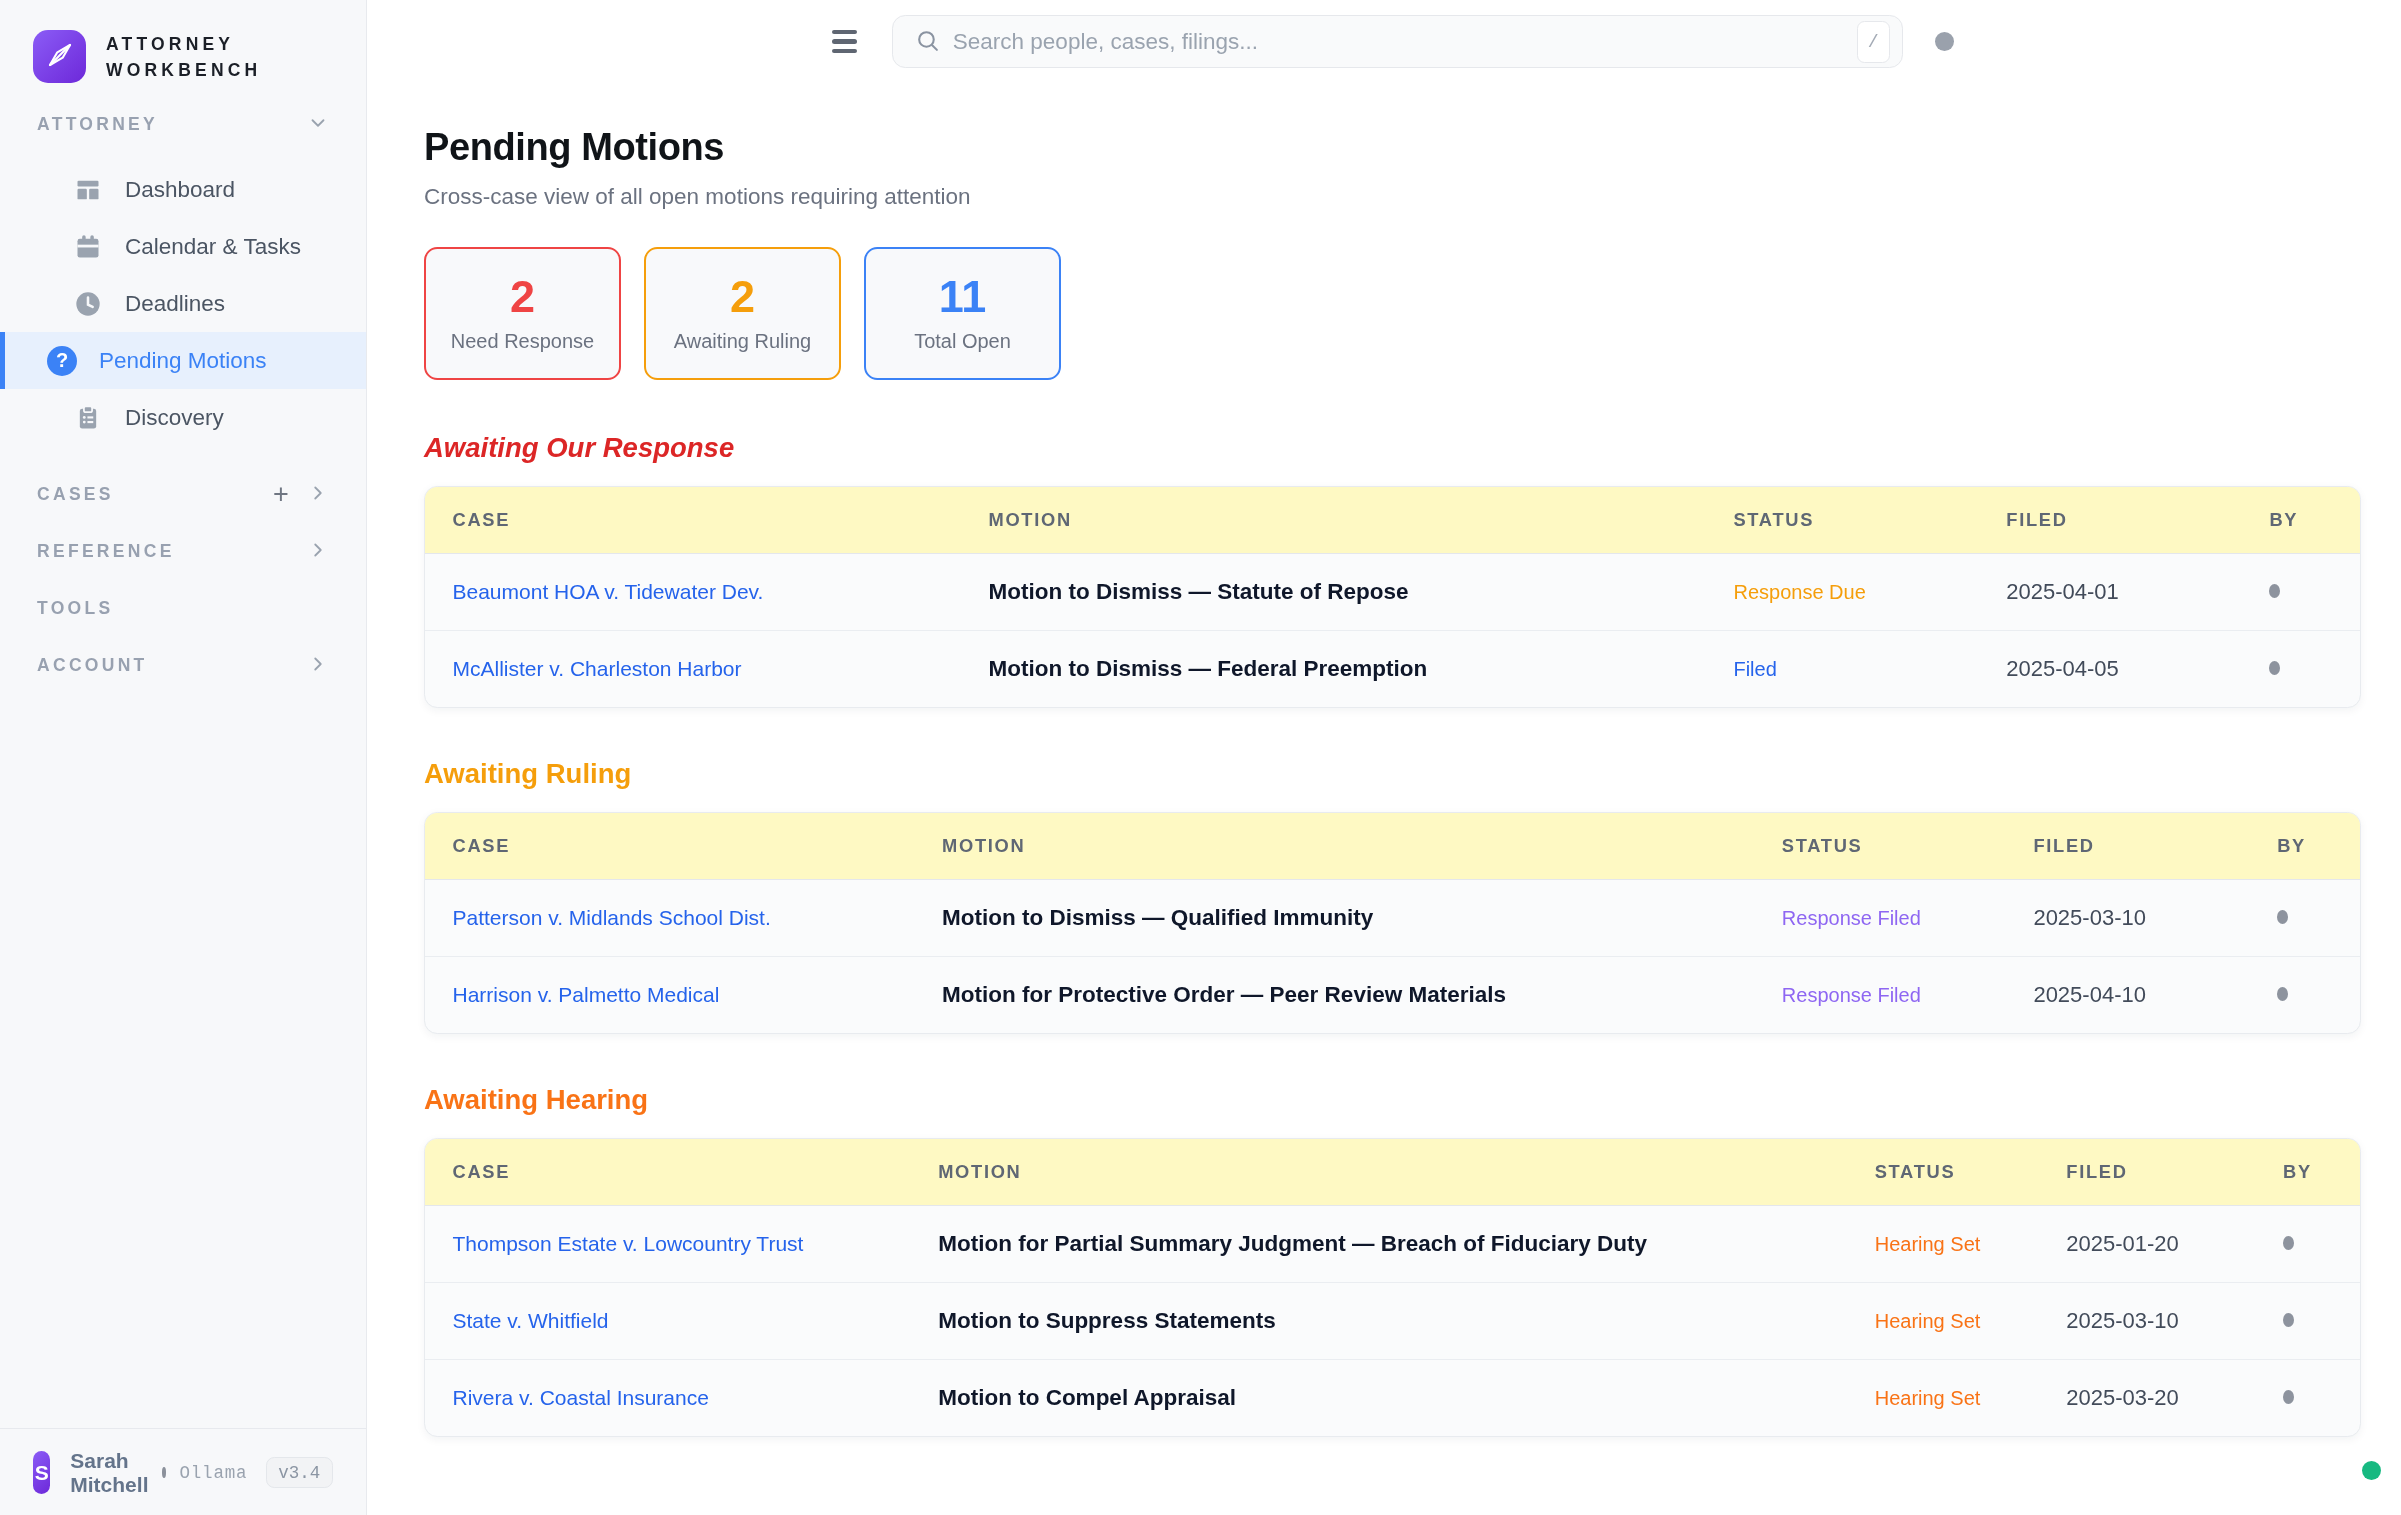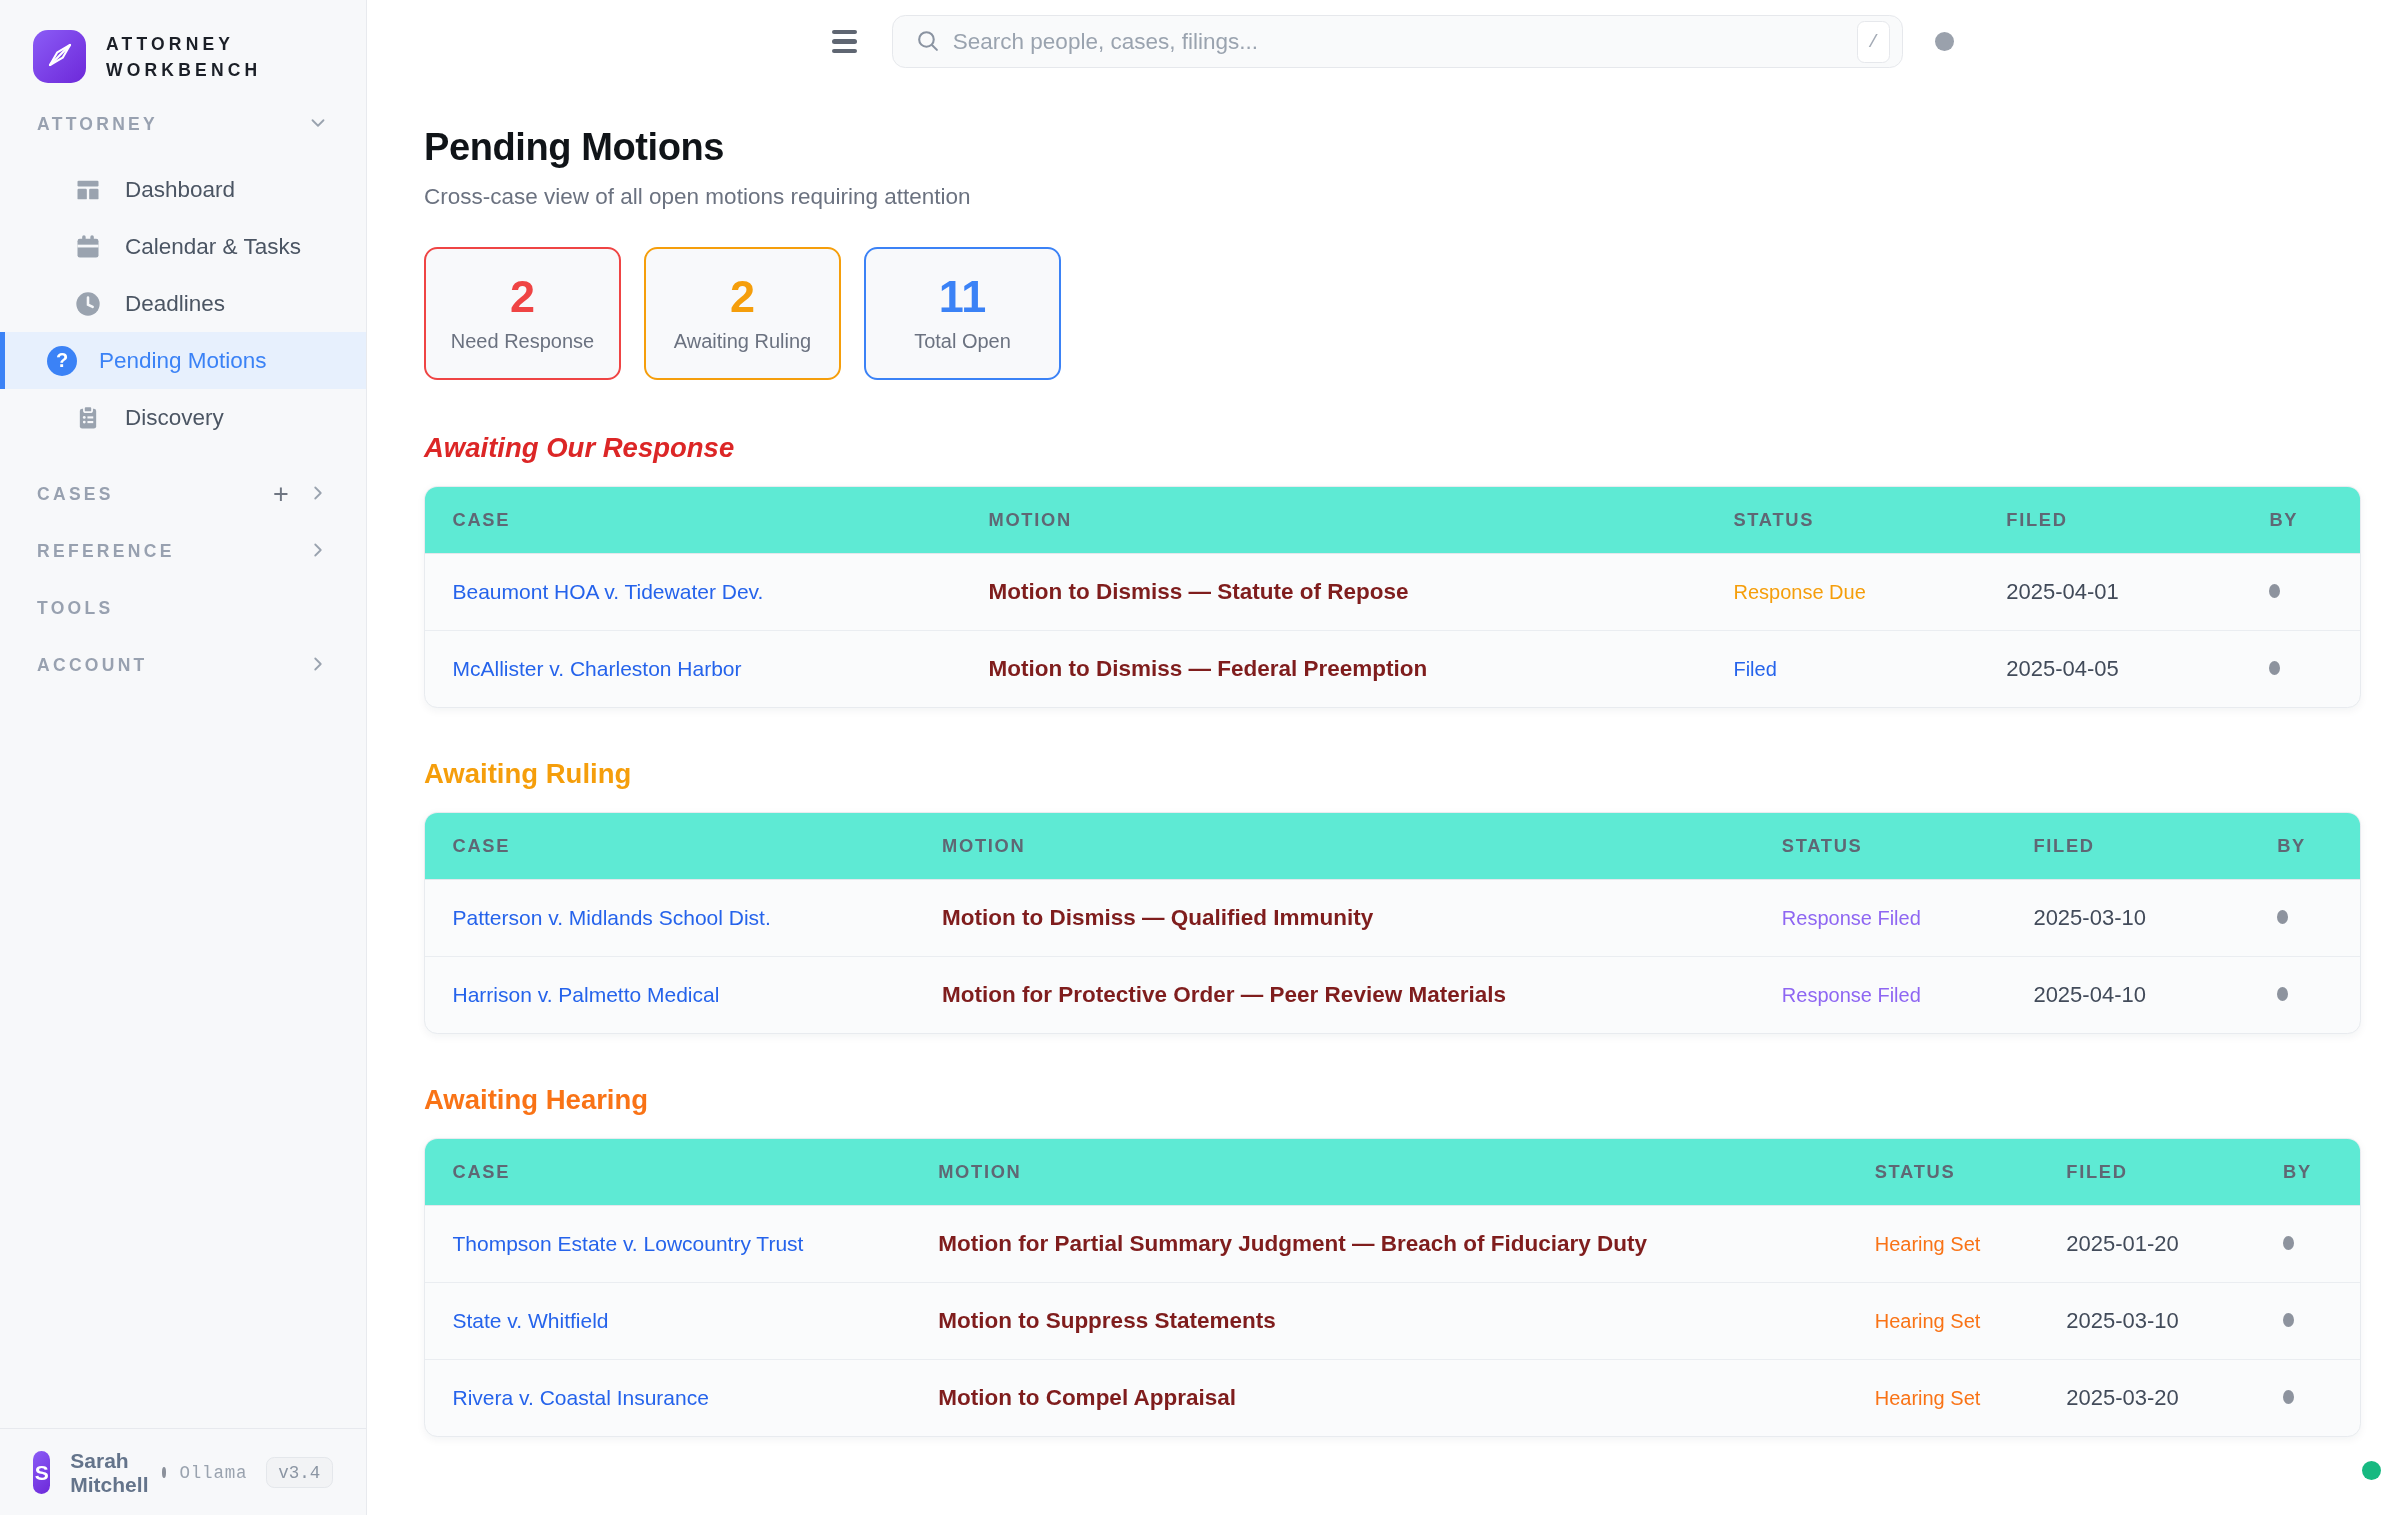--- a/index.html
+++ b/index.html
@@ -76,27 +76,27 @@
   .stat-blue   { border:2.5px solid #3b82f6; } .stat-blue .stat-value  { color:#3b82f6; }
 
   .section-heading { font-size:27.5px; font-weight:700; }
   .h-red { color:#dc2626; margin-top:52px;font-style:italic; }
   .h-amber { color:#f59e0b; margin-top:50px; }
   .h-orange { color:#f97316; margin-top:50px; }
 
   .table-card { margin-top:22px; background:#fafbfc; border:1.7px solid #e8ebef;
     border-radius:13.3px; box-shadow:0 2.5px 8.3px rgba(20,30,50,0.05); overflow:hidden; }
   table { width:100%; border-collapse:collapse; table-layout:fixed; }
-  thead tr { background:#5eead4; }
+  thead tr { background:#fef9c3; }
   th { text-align:left; font-size:18.3px; font-weight:700; color:#5f6774; letter-spacing:1.7px;
     padding:22px 16.7px 22px 27.5px; border-bottom:1.7px solid #e4e7ec; }
   td { padding:25px 16.7px 25px 27.5px; vertical-align:middle; }
   tbody tr + tr td { border-top:1.7px solid #eaedf1; }
   .case-link { font-size:21px; color:#2563eb; text-decoration:none; cursor:pointer; }
-  .motion-text { font-size:22.5px; font-weight:700; color:#7f1d1d; }
+  .motion-text { font-size:22.5px; font-weight:700; color:#0f172a; }
   .status-text { font-size:20px; font-weight:500; }
   .st-amber { color:#f59e0b; } .st-blue { color:#2563eb; }
   .st-violet { color:#8e66f2; } .st-orange { color:#f97316; }
   .filed-text { font-size:22px; color:#424b5a; }
   .by-dot { display:inline-block; width:11px; height:14px; border-radius:50%; background:#8d939e; }
 
   
   .t1 .c-case{width:27.7%} .t1 .c-motion{width:38.5%} .t1 .c-status{width:14.1%} .t1 .c-filed{width:13.6%} .t1 .c-by{width:6.1%}
   .t2 .c-case{width:25.3%} .t2 .c-motion{width:43.4%} .t2 .c-status{width:13.0%} .t2 .c-filed{width:12.6%} .t2 .c-by{width:5.7%}
   .t3 .c-case{width:25.1%} .t3 .c-motion{width:48.4%} .t3 .c-status{width:9.9%}  .t3 .c-filed{width:11.2%} .t3 .c-by{width:5.4%}

